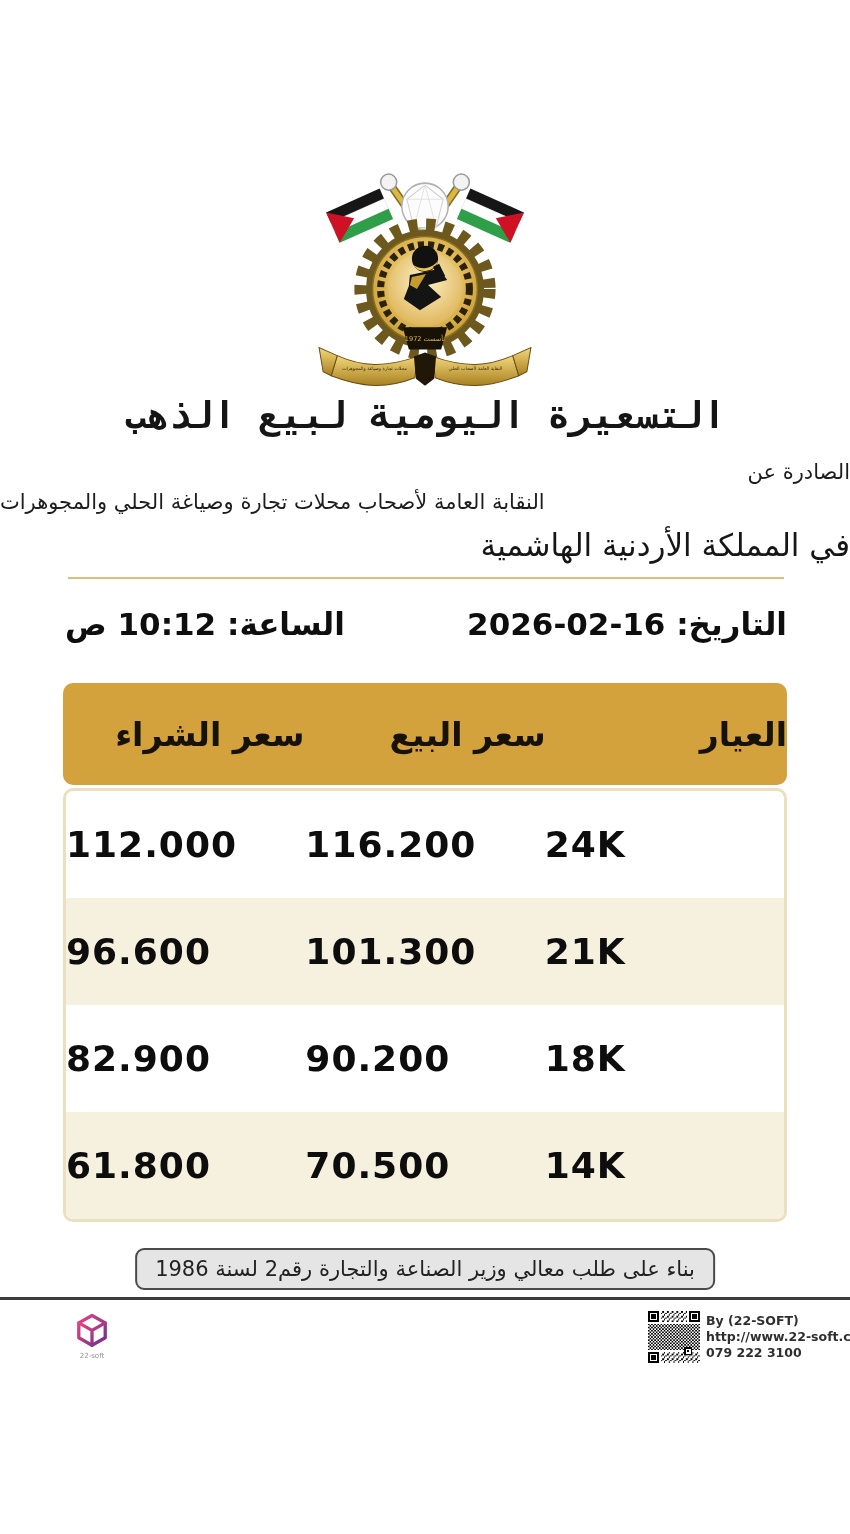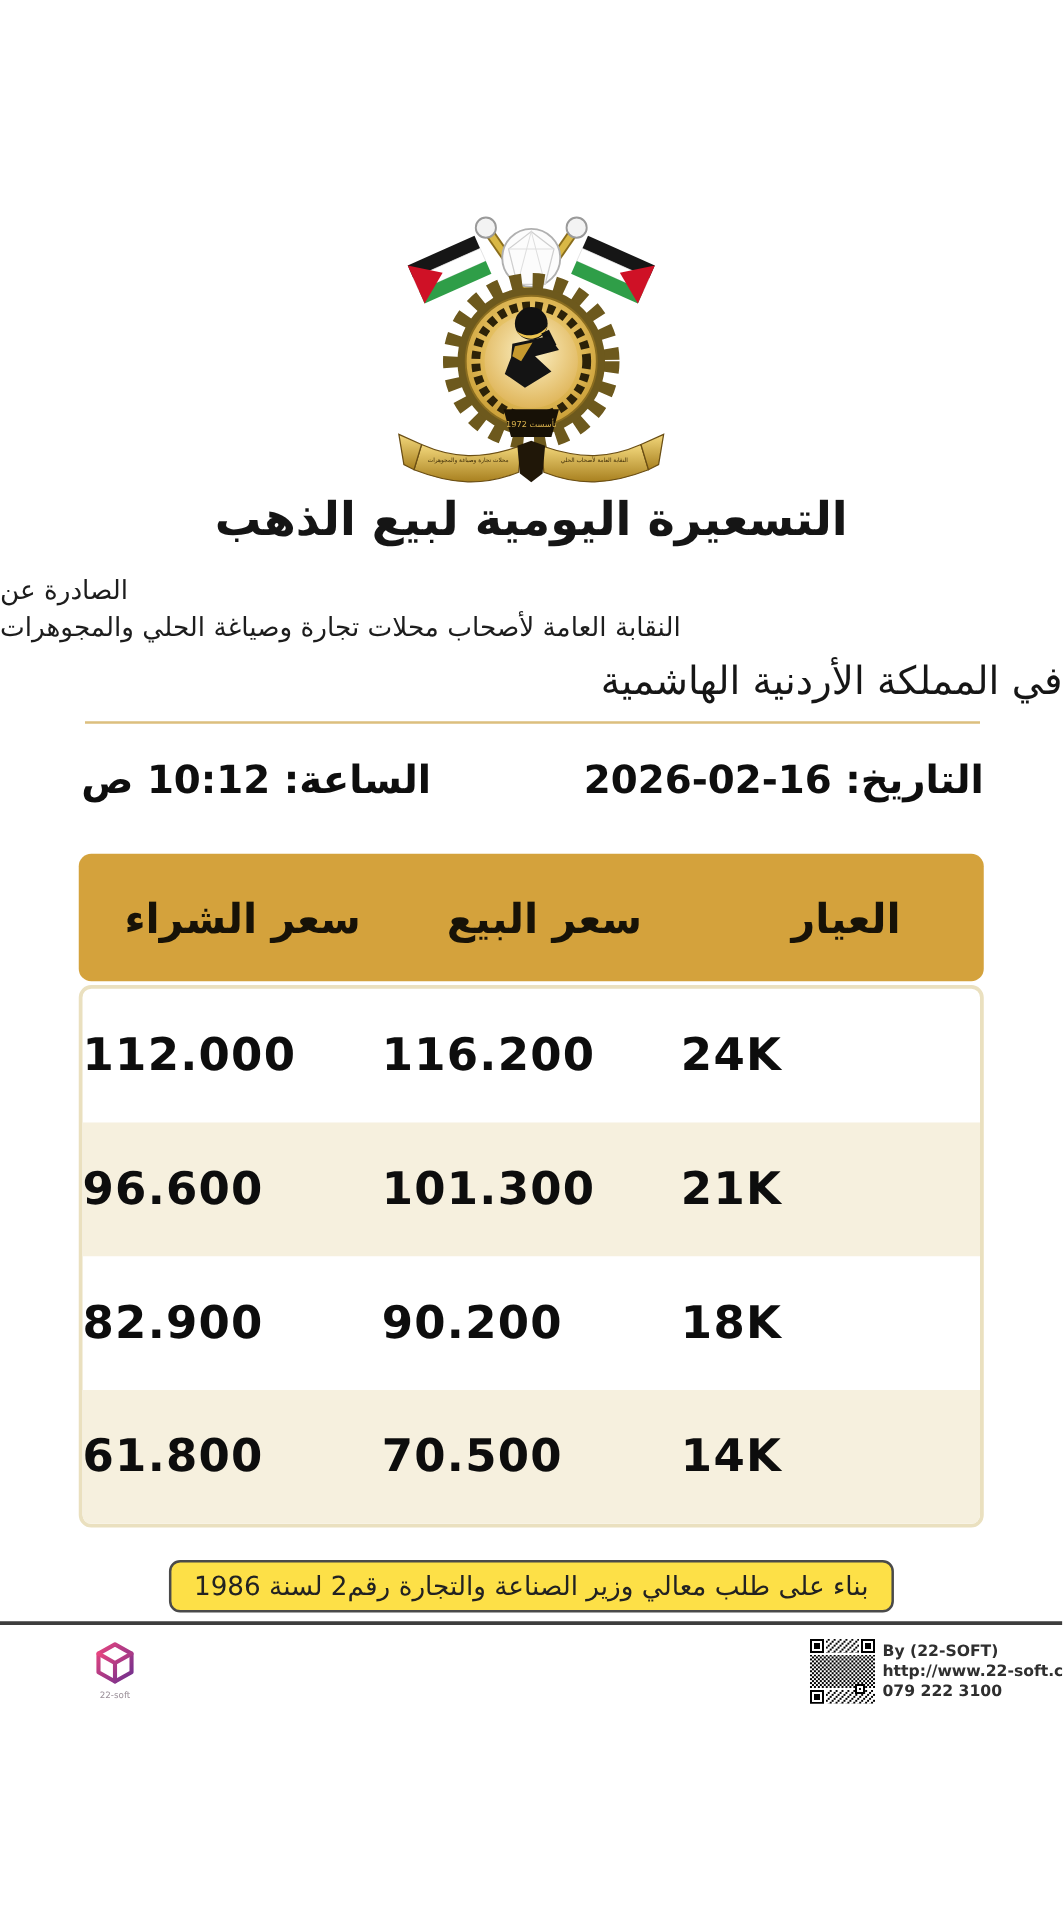--- a/index.html
+++ b/index.html
@@ -2,45 +2,45 @@
 <html lang="ar"><head>
 <meta charset="utf-8">
 <style>
   html,body{margin:0;padding:0;background:#fff;}
   .page{position:relative;width:850px;height:1534px;background:#ffffff;overflow:hidden;
         font-family:"DejaVu Sans",sans-serif;color:#151515;}
   
   .emblem{position:absolute;left:312px;top:168px;width:226px;height:234px;}
   
   .title{position:absolute;top:394px;left:0;width:100%;margin:0;text-align:center;
-         font-size:37px;font-weight:700;direction:rtl;letter-spacing:0;}
-  .issued{position:absolute;top:460px;left:0;width:100%;text-align:left;
+         font-size:37px;font-weight:700;direction:rtl;letter-spacing:0;font-family:Liberation Mono, monospace;}
+  .issued{position:absolute;top:460px;left:0;width:100%;text-align:right;
           font-size:21px;direction:rtl;color:#1d1d1d;}
   .org{position:absolute;top:490px;left:0;width:100%;text-align:left;
        font-size:21px;direction:rtl;color:#1d1d1d;}
   .country{position:absolute;top:527px;left:0;width:100%;text-align:right;
            font-size:31px;direction:rtl;color:#161616;}
   .gold-divider{position:absolute;top:577px;left:68px;width:716px;height:2px;background:#dcbf7e;}
   
   .datetime{position:absolute;top:606px;left:65px;width:722px;display:flex;direction:rtl;
             justify-content:space-between;font-size:31px;font-weight:700;color:#0e0e0e;}
   .dt-item span{white-space:nowrap;}
   
   .price-table{position:absolute;top:683px;left:63px;width:724px;direction:rtl;}
   .thead{display:flex;align-items:center;height:102px;background:#d4a23c;border-radius:10px;
          font-size:33px;font-weight:700;color:#171207;}
-  .th{flex:1;text-align:center;padding-left:21px;}
+  .th{flex:1;padding-left:21px;}
   .tbody{margin-top:3px;border:3px solid #eae0bf;border-radius:10px;overflow:hidden;background:#fff;}
   .trow{display:flex;align-items:center;height:107px;font-size:36px;font-weight:700;color:#0d0d0d;}
   .trow.alt{background:#f6f0de;}
   .td{flex:1;text-align:left;letter-spacing:1px;}
   
   .decree{position:absolute;top:1248px;left:50%;transform:translateX(-50%);
           border:2px solid #4a4a4a;border-radius:9px;padding:7px 18px;font-size:21px;
-          direction:rtl;white-space:nowrap;color:#222;background:#fde047;}
+          direction:rtl;white-space:nowrap;color:#222;background:#e5e5e5;}
   .bottom-line{position:absolute;top:1297px;left:0;width:850px;height:3px;background:#3d3d3d;}
   
   .vendor-logo{position:absolute;left:70px;top:1313px;width:44px;text-align:center;}
   .vendor-logo svg{width:34px;height:38px;display:block;margin:0 auto;}
   .vendor-logo-label{font-size:7px;color:#9a8f98;margin-top:1px;}
   .qr{position:absolute;left:648px;top:1311px;width:52px;height:52px;}
   .vendor-text{position:absolute;left:706px;top:1313px;font-size:12.5px;line-height:1.28;
                color:#2f2f2f;font-weight:600;white-space:nowrap;}
 </style>
 </head>

